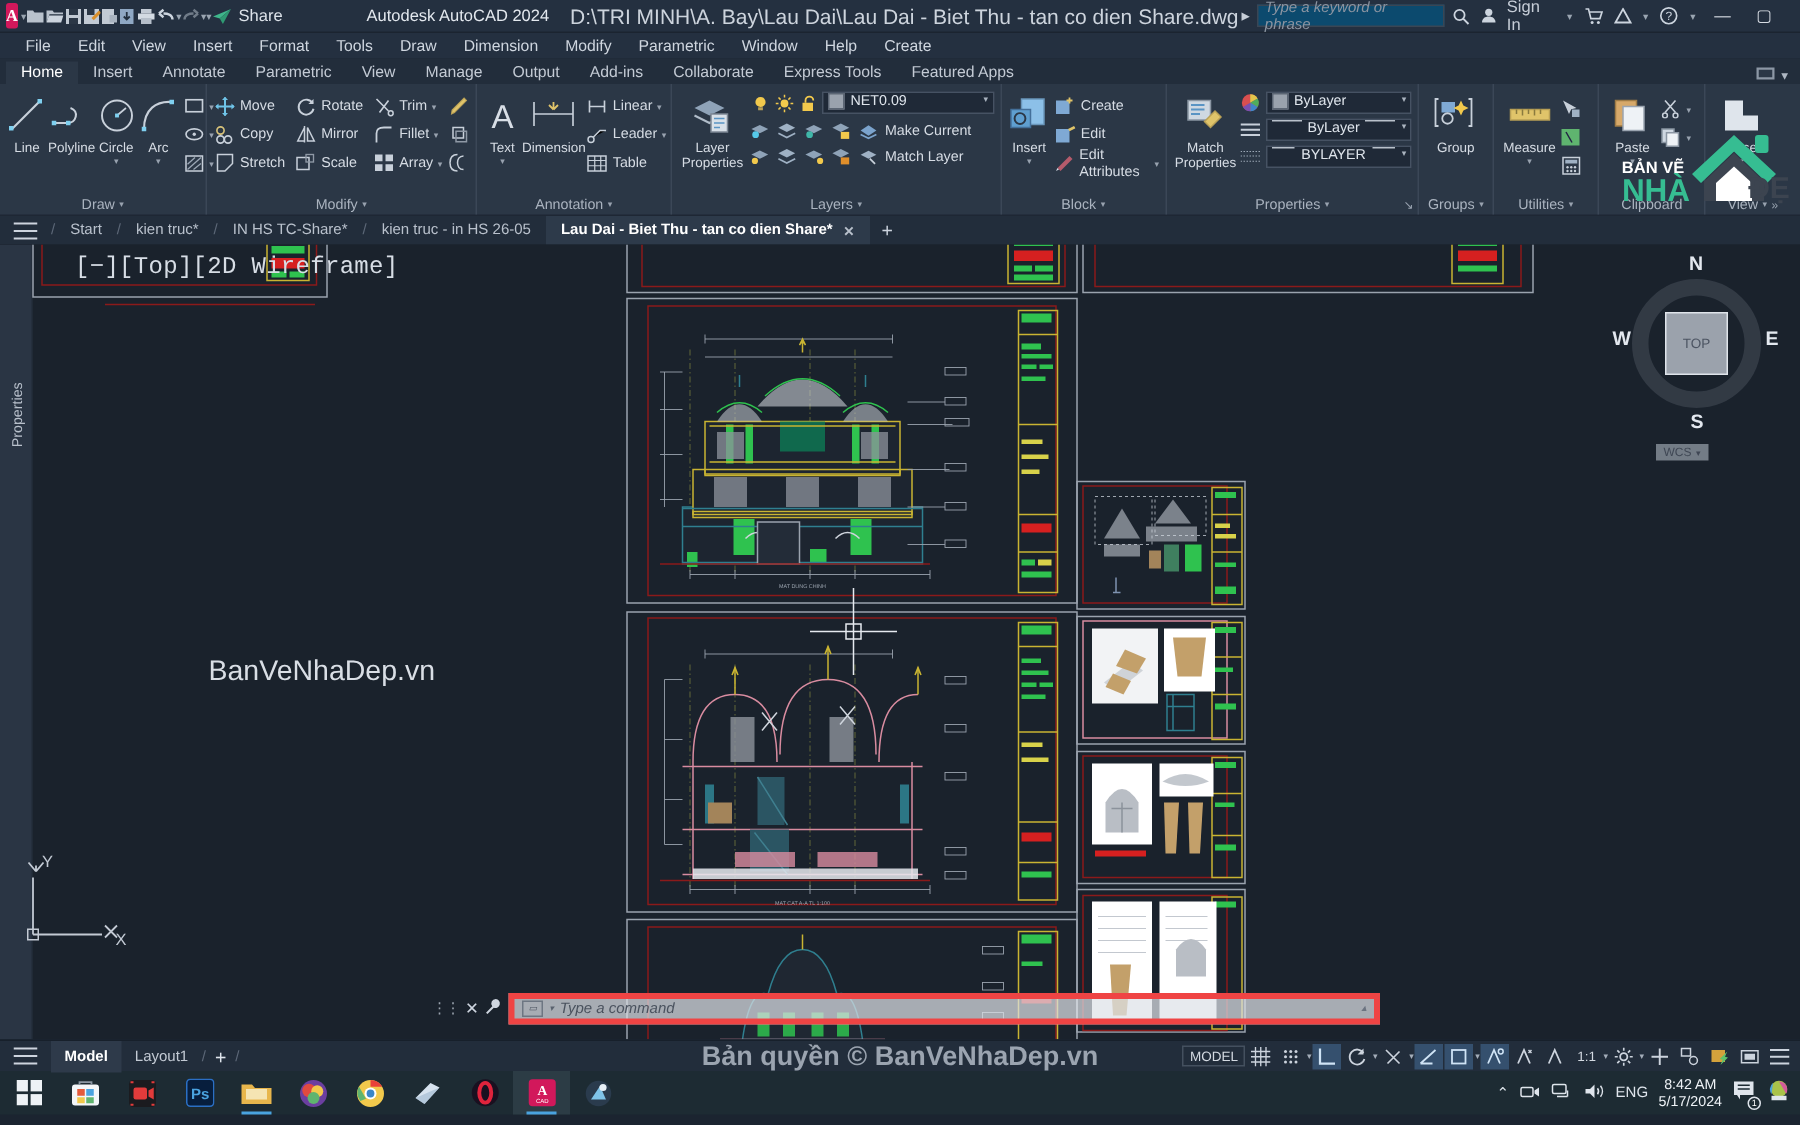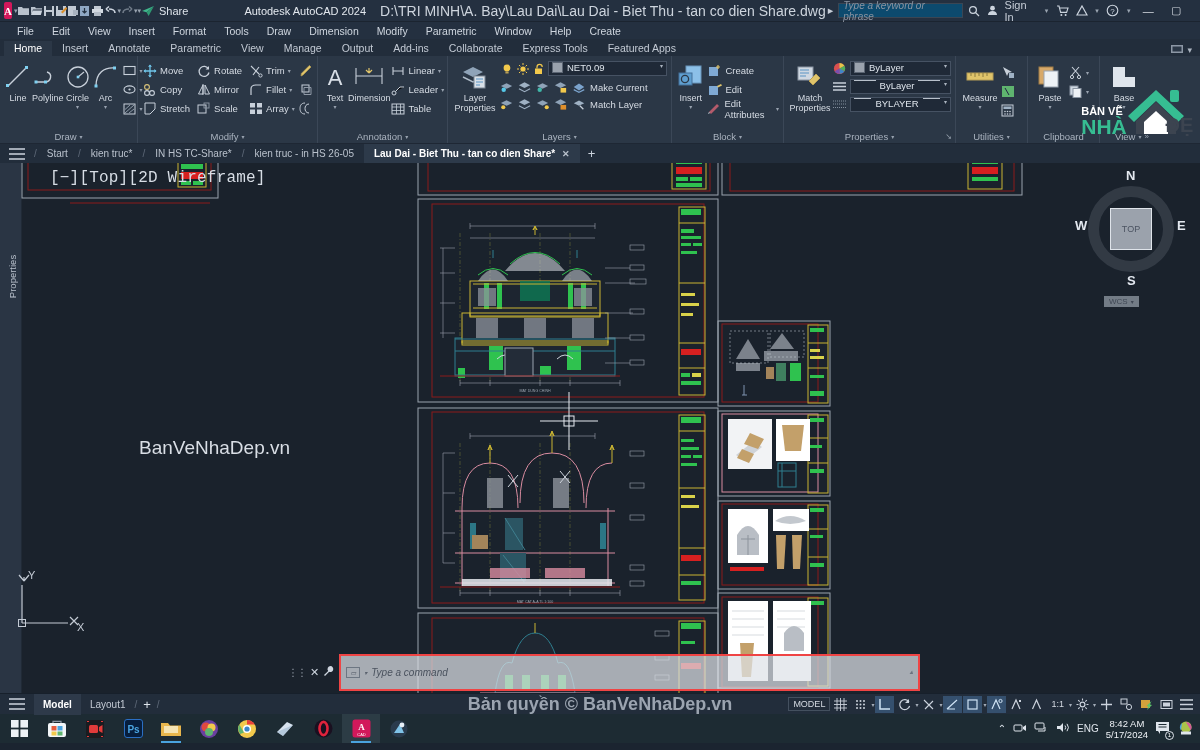--- a/index.html
+++ b/index.html
@@ -119,21 +119,21 @@
   }
 
   
   .cmdline {
     position:absolute; left:288px; bottom:10px; width:632px; height:22px;
     display:flex; align-items:center; gap:4px;
   }
   .cmd-grip { color:#9aa3ae; font-size:10px; letter-spacing:-1px;}
   .cmd-x { color:#cfd6e0; font-size:11px; }
   .cmd-input {
-    flex:1; height:37px; background: rgba(222,226,231,0.72); border:2px solid #ef4444;
+    flex:1; height:21px; background: rgba(222,226,231,0.72); border:4px solid #ef4444;
     display:flex; align-items:center; gap:4px; padding:0 5px;
     color:#4a525e; font-size:10px; font-style:italic;
   }
   .cmd-chip { width:14px; height:11px; border:1px solid #6d7682; display:flex; align-items:center; justify-content:center; font-size:6px;}
 
   
   .statusbar {
     height:21px; background:#222d3b; display:flex; align-items:center;
     border-top:1px solid #17202b; position:relative;
   }
@@ -803,20 +803,39 @@
           </div>
         </div>
       </div>
       <div class="panel-title">
         <span>Properties</span>
           <span class="mini-caret">▾</span>
         <span style="position:absolute;right:3px;bottom:2px;color:#98a2af;font-size:8px;">↘</span>
       </div>
     </div>
 
+    <div class="panel" style="width:50px;">
+      <div class="panel-body">
+        <div class="big-btn">
+          <span class="ic">
+            <svg width="30" height="26" viewBox="0 0 30 26">
+                <path d="M4 2h-2v18h2M24 2h2v18h-2" stroke="#c8d0da" stroke-width="1.2" fill="none"></path>
+                <rect x="6" y="4" width="9" height="7" fill="#7fa9d4"></rect>
+                <circle cx="10" cy="15" r="3.5" stroke="#c8d0da" stroke-width="1.2" fill="none"></circle>
+                <path d="M19 3l1.6 3.4L24 8l-3.4 1.6L19 13l-1.6-3.4L14 8l3.4-1.6z" fill="#f2c94c"></path>
+              </svg>
+          </span>
+          <span class="lb">Group</span>
+        </div>
+      </div>
+      <div class="panel-title">
+        <span>Groups</span>
+          <span class="mini-caret">▾</span>
+      </div>
+    </div>
 
     <div class="panel" style="width:72px;">
       <div class="panel-body">
         <div class="big-btn" style="width:40px;">
           <span class="ic">
             <svg width="30" height="22" viewBox="0 0 30 22">
                 <rect x="2" y="7" width="26" height="7" fill="#e0c46a" stroke="#b9a056"></rect>
                 <path d="M6 7v3M10 7v4M14 7v3M18 7v4M22 7v3" stroke="#8a7a3e" stroke-width="1"></path>
               </svg>
           </span>

